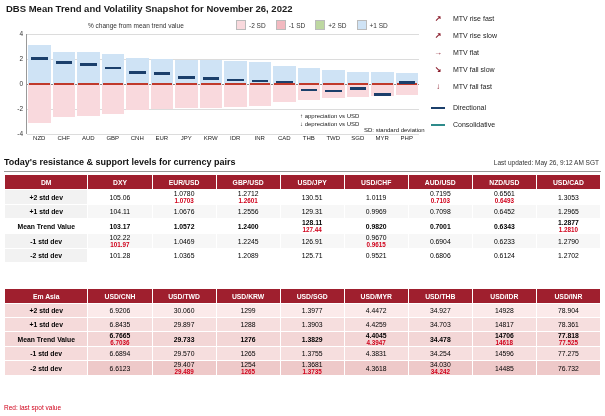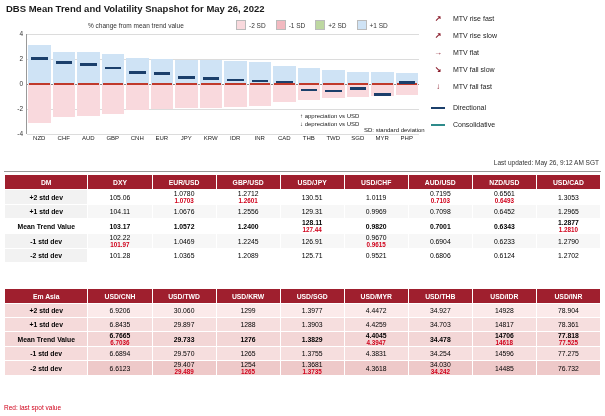--- a/index.html
+++ b/index.html
@@ -62,21 +62,21 @@
   .em .c.d2{background:#eec9c9;}
   .em .meanrow td{background:#f3d6d6;font-weight:bold;}
   .footnote{position:absolute;left:4px;top:404px;font-size:6.5px;color:#d0021b;}
   .sublabel{display:block;font-size:6.3px;}
 </style>
 </head>
 <body>
 
 <div class="wrap">
 
-  <div class="title">DBS Mean Trend and Volatility Snapshot for May 26, 2022</div>
+  <div class="title">DBS Mean Trend and Volatility Snapshot for November 26, 2022</div>
 
   <div class="chart-block">
     <div class="axis-label">% change from mean trend value</div>
 
     <div class="legend-top">
       <span class="li">
           <span class="sw" style="background:#f9d9dd"></span>
           <span>-2 SD</span>
         </span>
       <span class="li">
@@ -281,20 +281,21 @@
       <div class="row rl-sep">
         <span class="gly"><span class="linemark"></span></span>
         <span>Directional</span>
       </div>
       <div class="row">
         <span class="gly"><span class="linemark teal"></span></span>
         <span>Consolidative</span>
       </div>
     </div>
 
+  <div class="sub">Today's resistance &amp; support levels for currency pairs</div>
   <div class="updated">Last updated: May 26, 9:12 AM SGT</div>
   <div class="rule"></div>
 
   <table class="t1" id="tbl-dm">
       <tbody>
         <tr class="hdr">
           <td style="width:14%">DM</td>
           <td style="width:10.75%">DXY</td>
           <td style="width:10.75%">EUR/USD</td>
           <td style="width:10.75%">GBP/USD</td>

